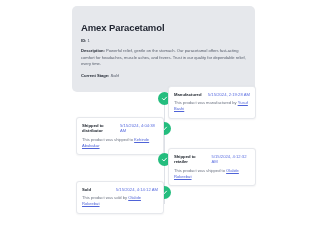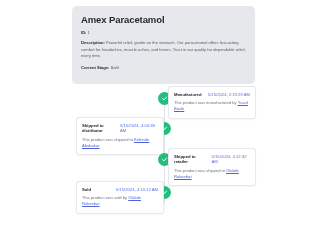--- a/index.html
+++ b/index.html
@@ -19,20 +19,21 @@
     background: #e6e8ec;
     border-radius: 5px;
     padding: 8px 9px 9px 9px;
   }
   .product-title {
     font-size: 9.5px;
     font-weight: bold;
     color: #1f2430;
     letter-spacing: -0.1px;
     margin-bottom: 5px;
+    margin-top: 8px;
   }
   .meta-line {
     font-size: 4.1px;
     color: #4a5160;
     line-height: 1.45;
     margin-bottom: 4px;
   }
   .meta-line b { color: #222833; font-weight: bold; }
   .meta-line .ital { font-style: italic; }
   .desc {

